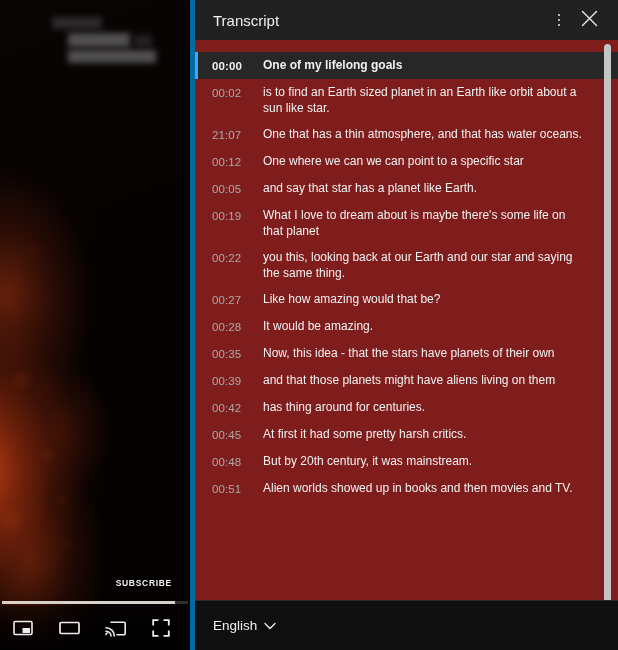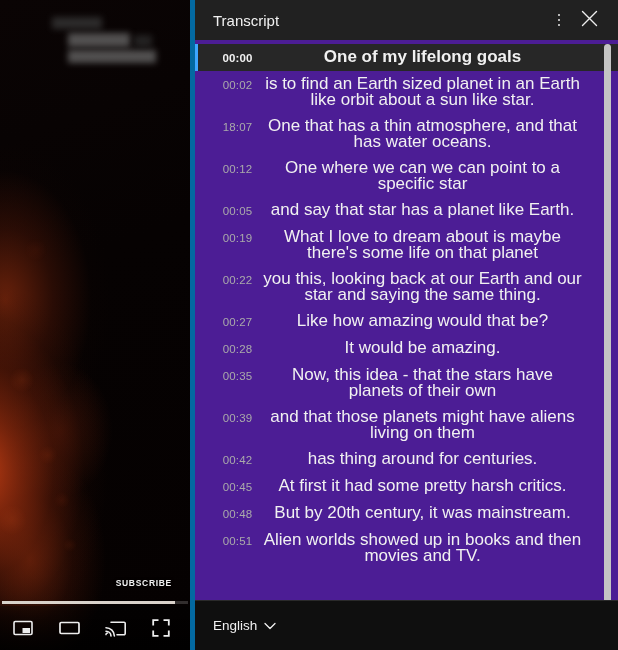--- a/index.html
+++ b/index.html
@@ -152,23 +152,22 @@
     border-radius: 50%;
     background: #e8e8e8;
     margin: 1.3px 0;
   }
   .kebab { display: flex; flex-direction: column; align-items: center; }
 
   .segments {
     flex: 1 1 auto;
     position: relative;
     overflow: hidden;
-    background: #4c1d95;
-    padding-top: 4px;
-    text-align: center;
+    background: #7f1d1d;
+    padding-top: 12px;
   }
 
   .seg {
     position: relative;
     display: flex;
     align-items: flex-start;
     padding: 5px 36px 5px 17px;
     min-height: 26px;
     cursor: pointer;
   }
@@ -190,21 +189,21 @@
     padding-top: 1px;
     letter-spacing: 0.1px;
   }
   .seg.active .seg-time {
     color: #f1f1f1;
     font-weight: bold;
   }
   .seg-text {
     flex: 1 1 auto;
     color: #f1f1f1;
-    font-size: 17px;
+    font-size: 12px;
     line-height: 16px;
   }
   .seg.active .seg-text {
     font-weight: bold;
   }
 
   
   .scrollbar {
     position: absolute;
     right: 7px;
@@ -334,21 +333,21 @@
     <div class="segments" id="segments">
       <div class="seg active">
           <div class="seg-time">00:00</div>
           <div class="seg-text">One of my lifelong goals</div>
         </div>
         <div class="seg">
           <div class="seg-time">00:02</div>
           <div class="seg-text">is to find an Earth sized planet in an Earth like orbit about a sun like star.</div>
         </div>
         <div class="seg">
-          <div class="seg-time">18:07</div>
+          <div class="seg-time">21:07</div>
           <div class="seg-text">One that has a thin atmosphere, and that has water oceans.</div>
         </div>
         <div class="seg">
           <div class="seg-time">00:12</div>
           <div class="seg-text">One where we can we can point to a specific star</div>
         </div>
         <div class="seg">
           <div class="seg-time">00:05</div>
           <div class="seg-text">and say that star has a planet like Earth.</div>
         </div>

